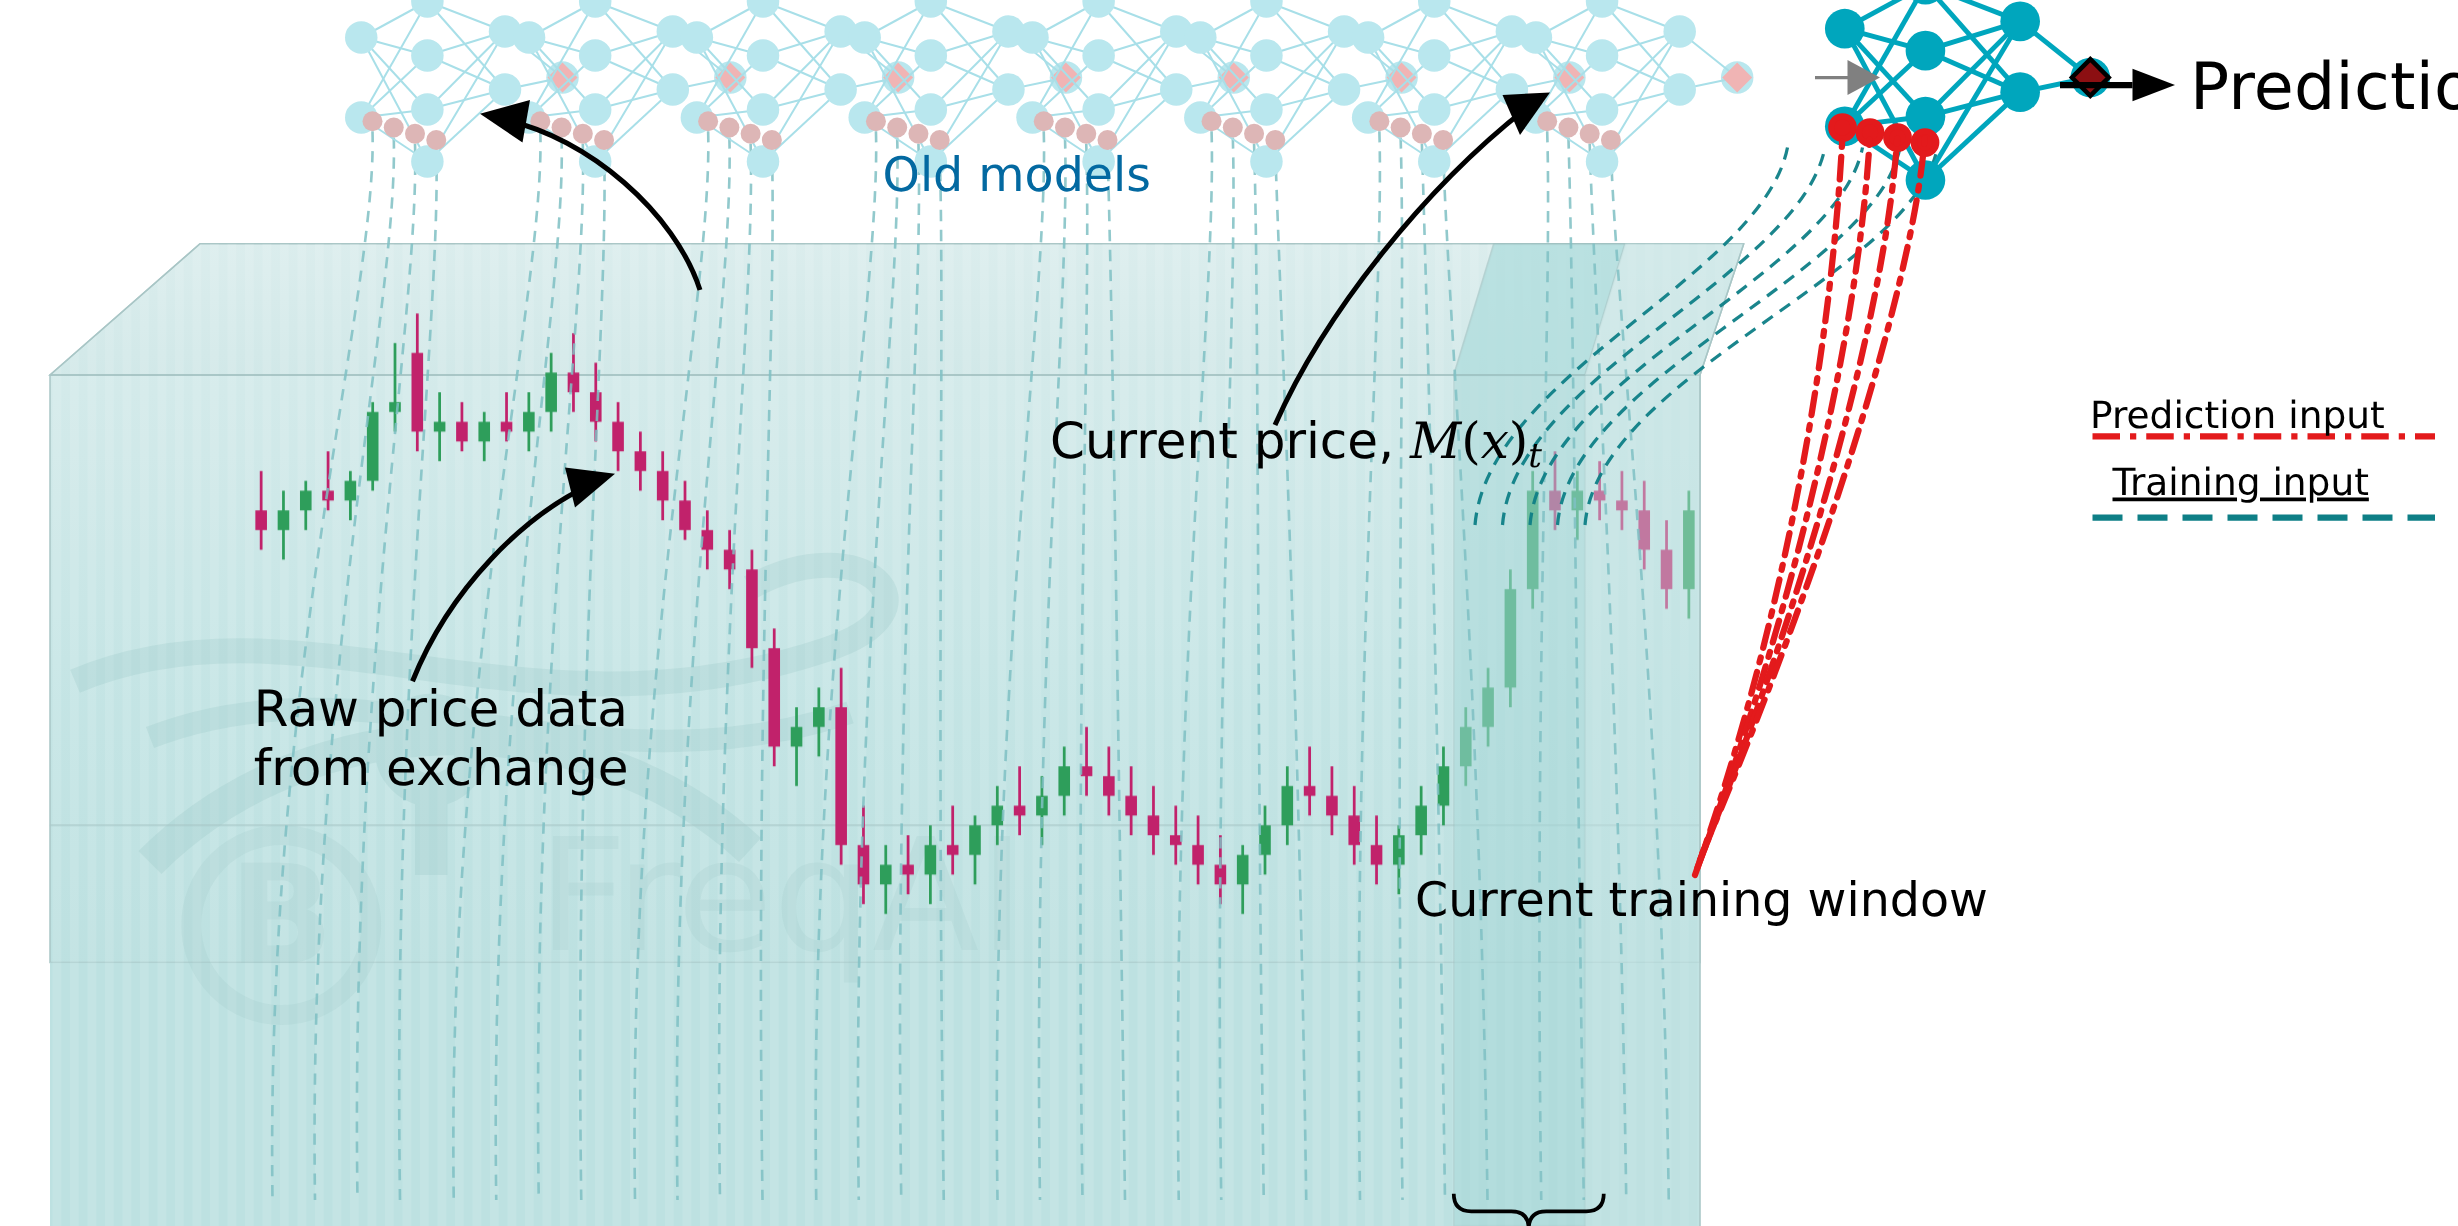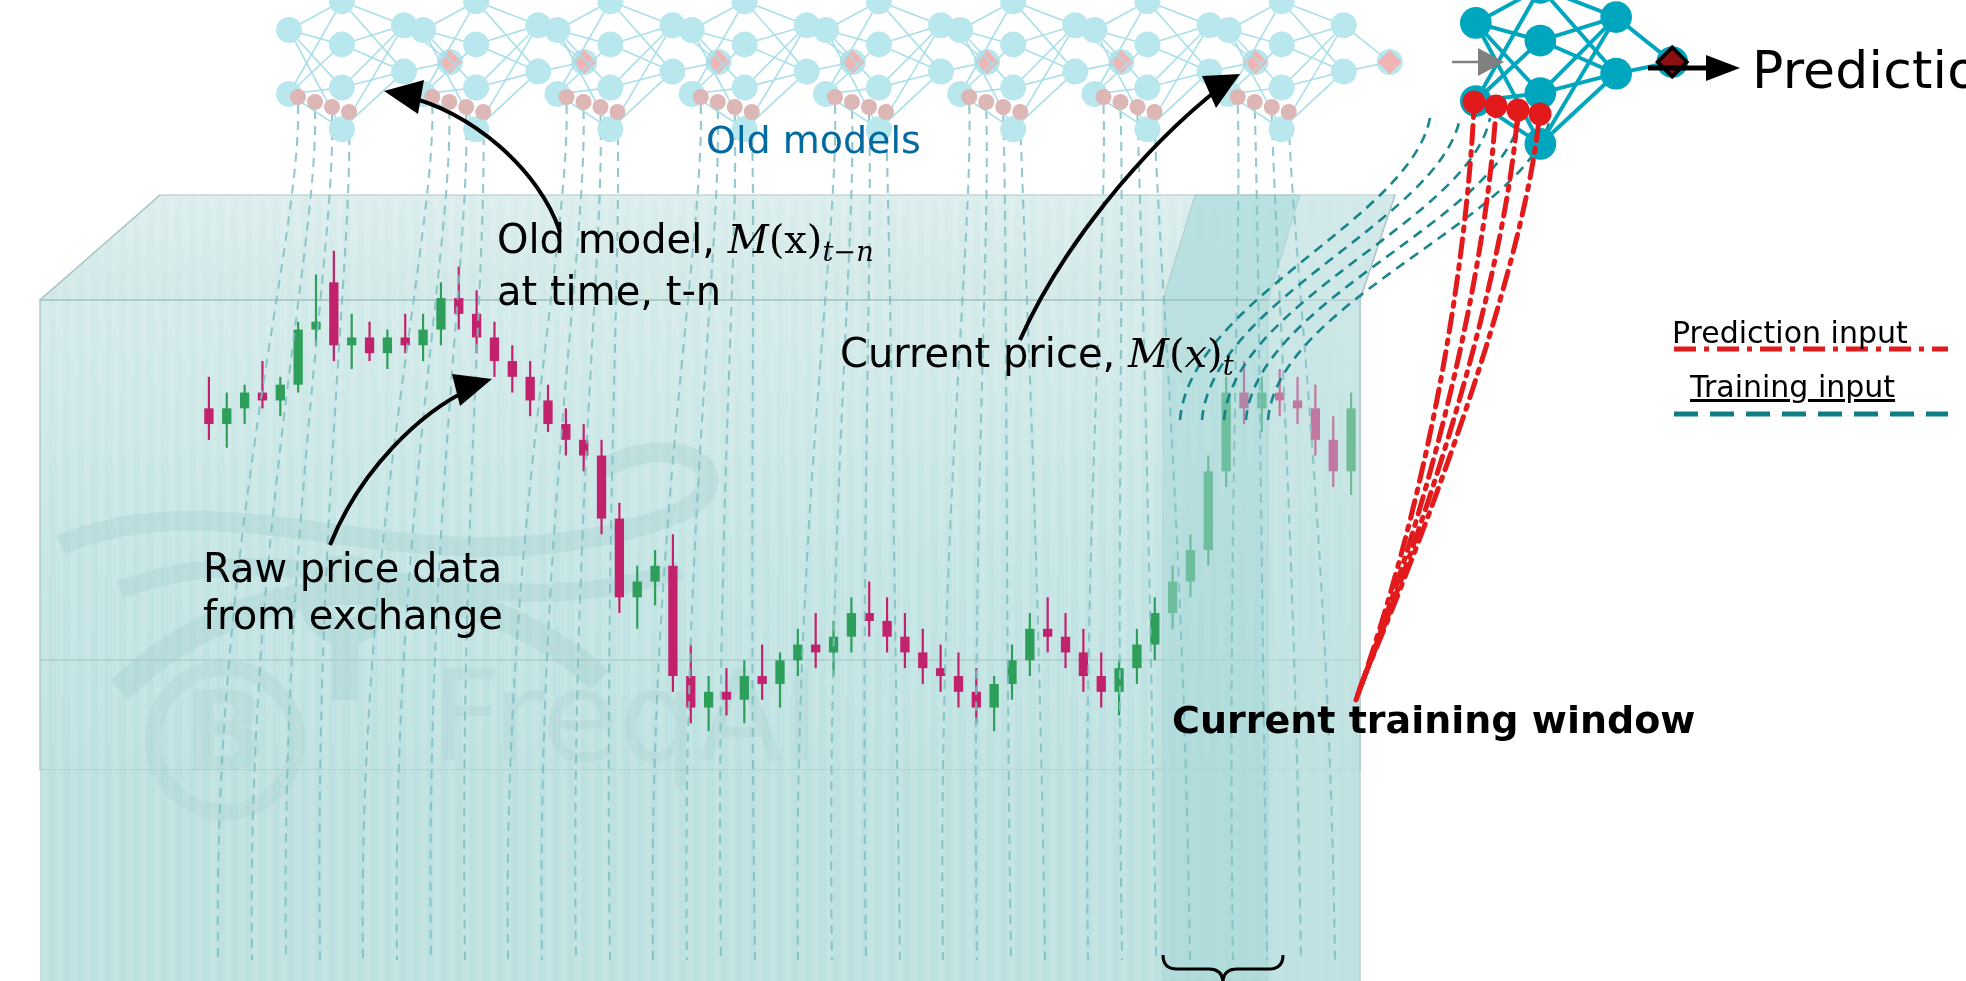--- a/index.html
+++ b/index.html
@@ -606,36 +606,30 @@
     <g>
       <line x1="1674" y1="349" x2="1948" y2="349" stroke="#e31a1c" stroke-width="5" stroke-dasharray="22 8 5 8"></line>
       <line x1="1674" y1="414" x2="1948" y2="414" stroke="#0e7f86" stroke-width="5" stroke-dasharray="24 12"></line>
     </g>
   </svg>
 
   <div class="txt t-pred" style="left:1752px;top:40px;">Prediction</div>
 
   <div class="txt t-old-models" style="left:706px;top:118px;">Old models</div>
 
-  <div class="txt t-ann" style="left:497px;top:216px;">
-    <div>
-      <span>Old model, </span><span class="mathit">M</span><span class="mathup">(<span class="mathit"></span>x)</span><span class="sub">t−n</span>
-    </div>
-    <div>at time, t-n</div>
-  </div>
 
   <div class="txt t-ann" style="left:840px;top:330px;">
     <div>
       <span>Current price, </span><span class="mathit">M</span><span class="mathup">(<span class="mathit">x</span>)</span><span class="sub">t</span>
     </div>
   </div>
 
   <div class="txt t-ann" style="left:203px;top:545px;">
     <div>Raw price data</div>
     <div>from exchange</div>
   </div>
 
   <div class="txt t-legend" style="left:1672px;top:315px;">Prediction input</div>
   <div class="txt t-legend" style="left:1690px;top:369px;text-decoration:underline;">Training input</div>
 
-  <div class="txt t-ctw" style="left:1172px;top:698px;font-weight:bold;">Current training window</div>
+  <div class="txt t-ctw" style="left:1132px;top:698px;">Current training window</div>
 
 </div>
 
 </body></html>

